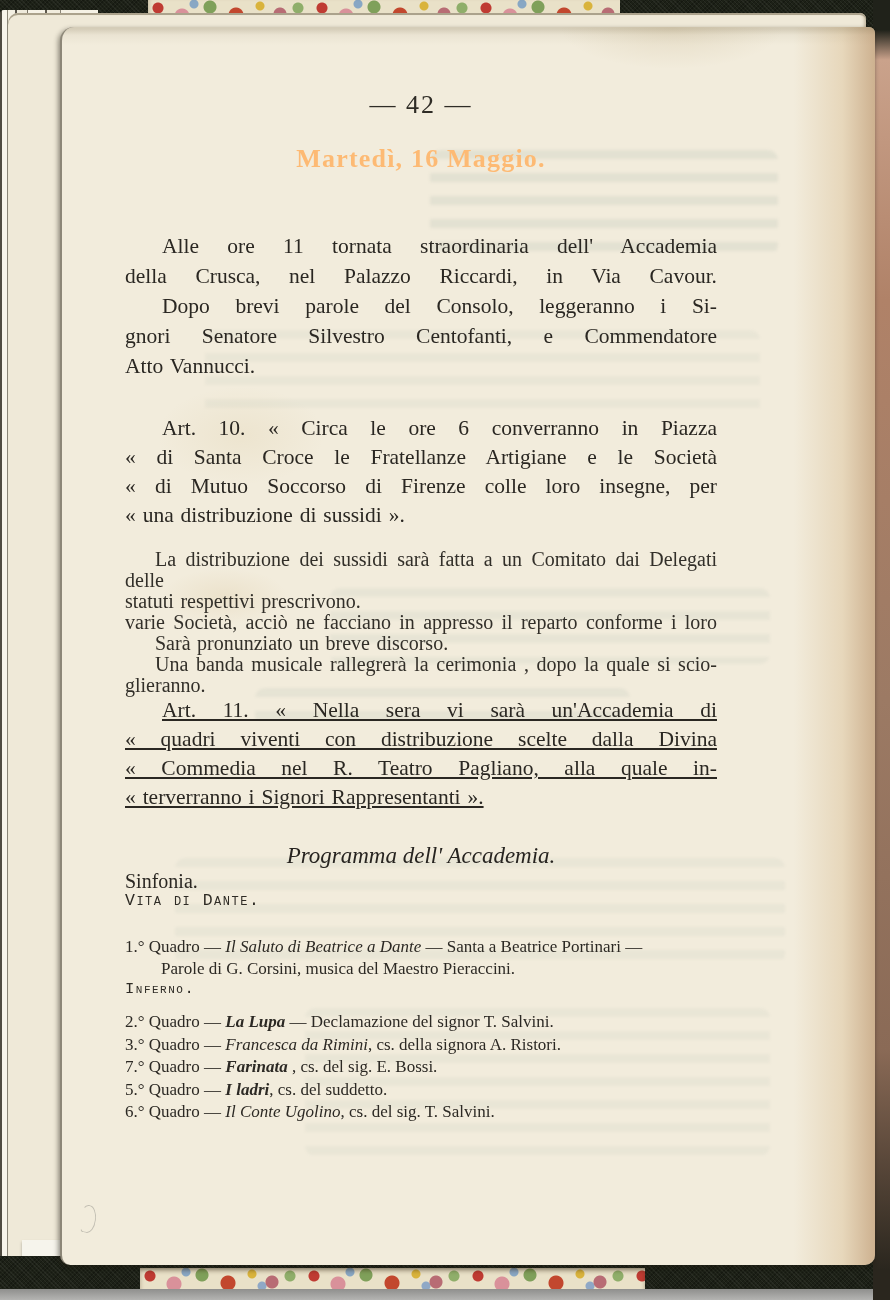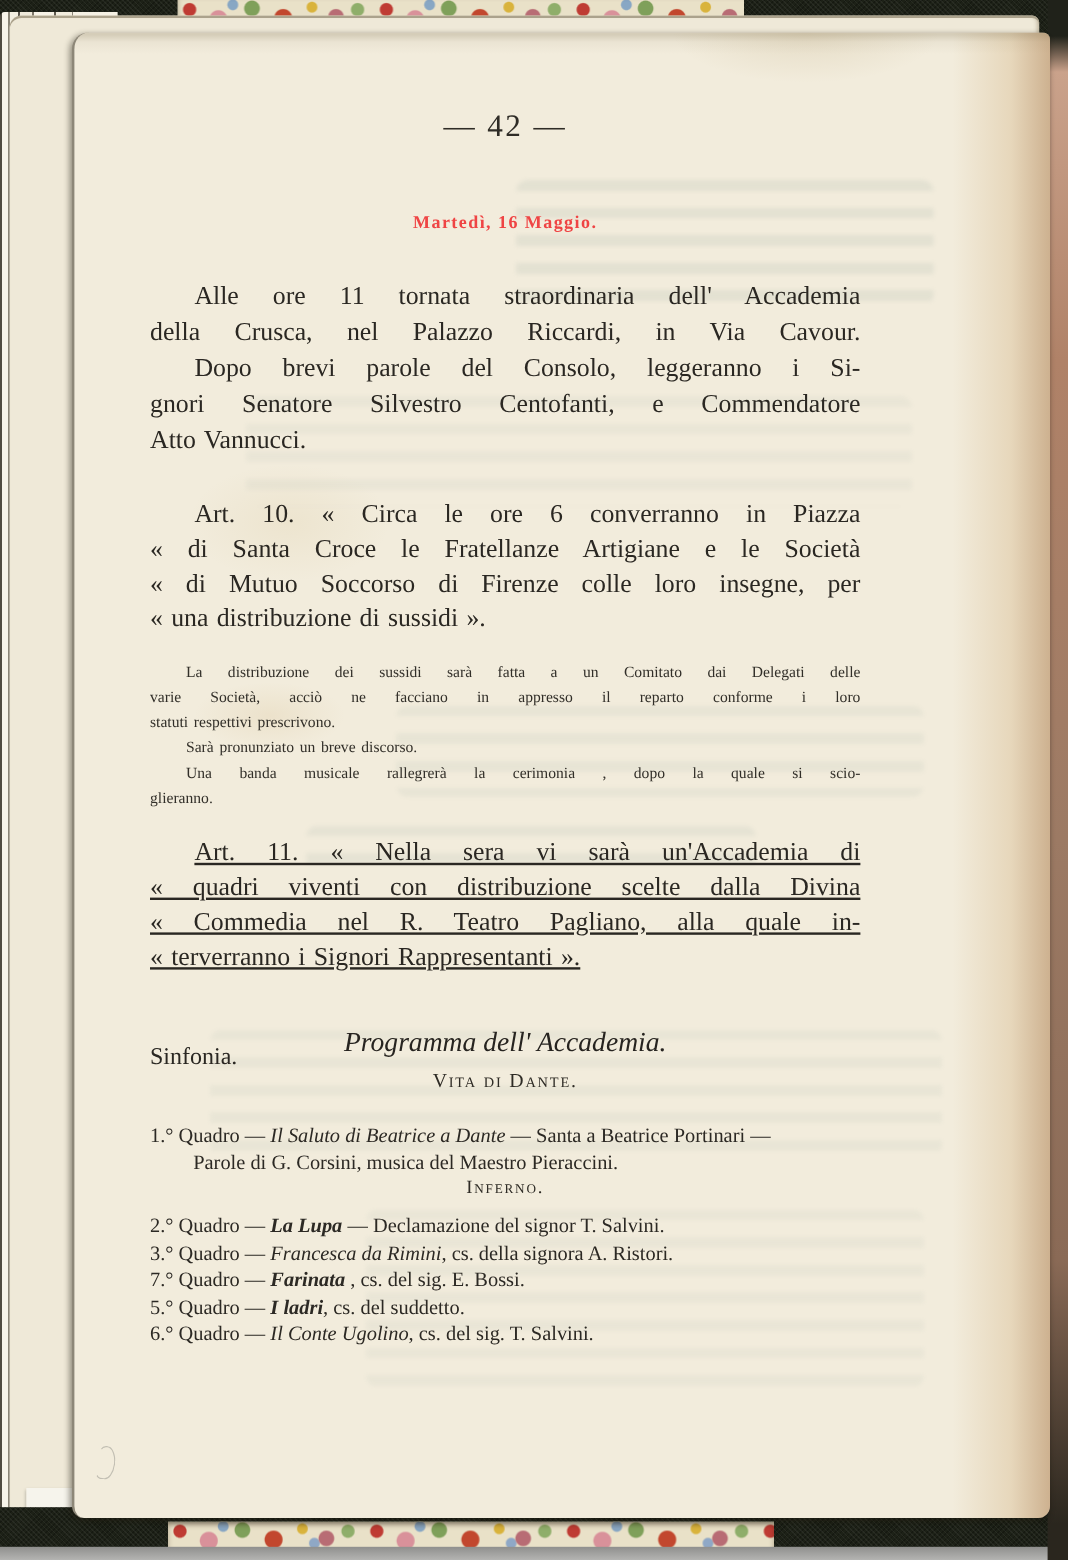--- a/index.html
+++ b/index.html
@@ -77,38 +77,38 @@
   .b6{left:305px;top:1008px;width:465px;height:148px;opacity:.28;}
   .pencil-mark{position:absolute;left:80px;top:1205px;width:14px;height:26px;
     border:1.5px solid #b8b5aa;border-radius:50% 60% 55% 40%;border-left-color:transparent;
     opacity:.8;transform:rotate(8deg);}
 
   
   .content{position:absolute;left:125px;top:0;width:592px;color:#2a2722;}
   .content > div{position:absolute;left:0;width:592px;}
 
   .pagenum{top:90px;text-align:center;font-size:26px;line-height:30px;letter-spacing:2px;color:#2f2c26;}
-  .heading{top:172px;text-align:center;font-size:15px;line-height:28px;font-weight:bold;
-           letter-spacing:1.2px;color:#ef4444;}
+  .heading{top:145px;text-align:center;font-size:26px;line-height:28px;font-weight:bold;
+           letter-spacing:1.2px;color:#fdba74;}
 
   .par .ln{text-align:justify;text-align-last:justify;word-spacing:1.5px;}
   .par .ln.noj{text-align-last:auto;}
   .par .ln.first{text-indent:37px;}
 
   .intro{top:231px;font-size:21.5px;line-height:30px;}
   .art{font-size:21.5px;line-height:29px;}
   .art10{top:414px;}
   .art11{top:696px;text-decoration:underline;}
 
-  .note{top:549px;font-size:13px;line-height:21px;color:#322f29;}
+  .note{top:549px;font-size:20px;line-height:21px;color:#322f29;}
   .note .ln.first{text-indent:30px;}
 
-  .prog-title{top:841px;text-align:center;font-style:italic;font-size:23px;line-height:30px;color:#272420;margin-top:13px;}
+  .prog-title{top:841px;text-align:center;font-style:italic;font-size:23px;line-height:30px;color:#272420;}
   .sinfonia{top:870px;font-size:20px;}
-  .section-head{text-align:center;font-variant:small-caps;letter-spacing:1.5px;color:#2e2b25;}
+  .section-head{text-align:left;font-variant:small-caps;letter-spacing:1.5px;color:#2e2b25;font-family:Liberation Mono, monospace;}
   .vita{top:891px;font-size:16.5px;}
 
   .items{top:936px;font-size:17px;line-height:21px;color:#2c2924;}
   .pitem{padding-left:36px;text-indent:-36px;line-height:21.5px;}
   .pitem+.pitem{margin-top:1px;}
   .inferno{font-size:15.5px;margin:7px 0 12px 0;padding-left:0;text-indent:0;line-height:19px;}
   .it{font-style:italic;margin-top:12px;}
   .bd{font-weight:bold;}
 </style>
 </head>
@@ -158,22 +158,22 @@
     <div class="par art art10">
         <div class="ln first">Art. 10. « Circa le ore 6 converranno in Piazza</div>
         <div class="ln">« di Santa Croce le Fratellanze Artigiane e le Società</div>
         <div class="ln">« di Mutuo Soccorso di Firenze colle loro insegne, per</div>
         <div class="ln noj">« una distribuzione di sussidi ».</div>
       </div>
 
     <div class="note">
       <div class="par" style="position:static">
           <div class="ln first">La distribuzione dei sussidi sarà fatta a un Comitato dai Delegati delle</div>
+          <div class="ln noj">statuti respettivi prescrivono.</div>
           <div class="ln">varie Società, acciò ne facciano in appresso il reparto conforme i loro</div>
-          <div class="ln noj">statuti respettivi prescrivono.</div>
         </div>
       <div class="par" style="position:static">
           <div class="ln first noj">Sarà pronunziato un breve discorso.</div>
         </div>
       <div class="par" style="position:static">
           <div class="ln first">Una banda musicale rallegrerà la cerimonia , dopo la quale si scio-</div>
           <div class="ln noj">glieranno.</div>
         </div>
     </div>
 

